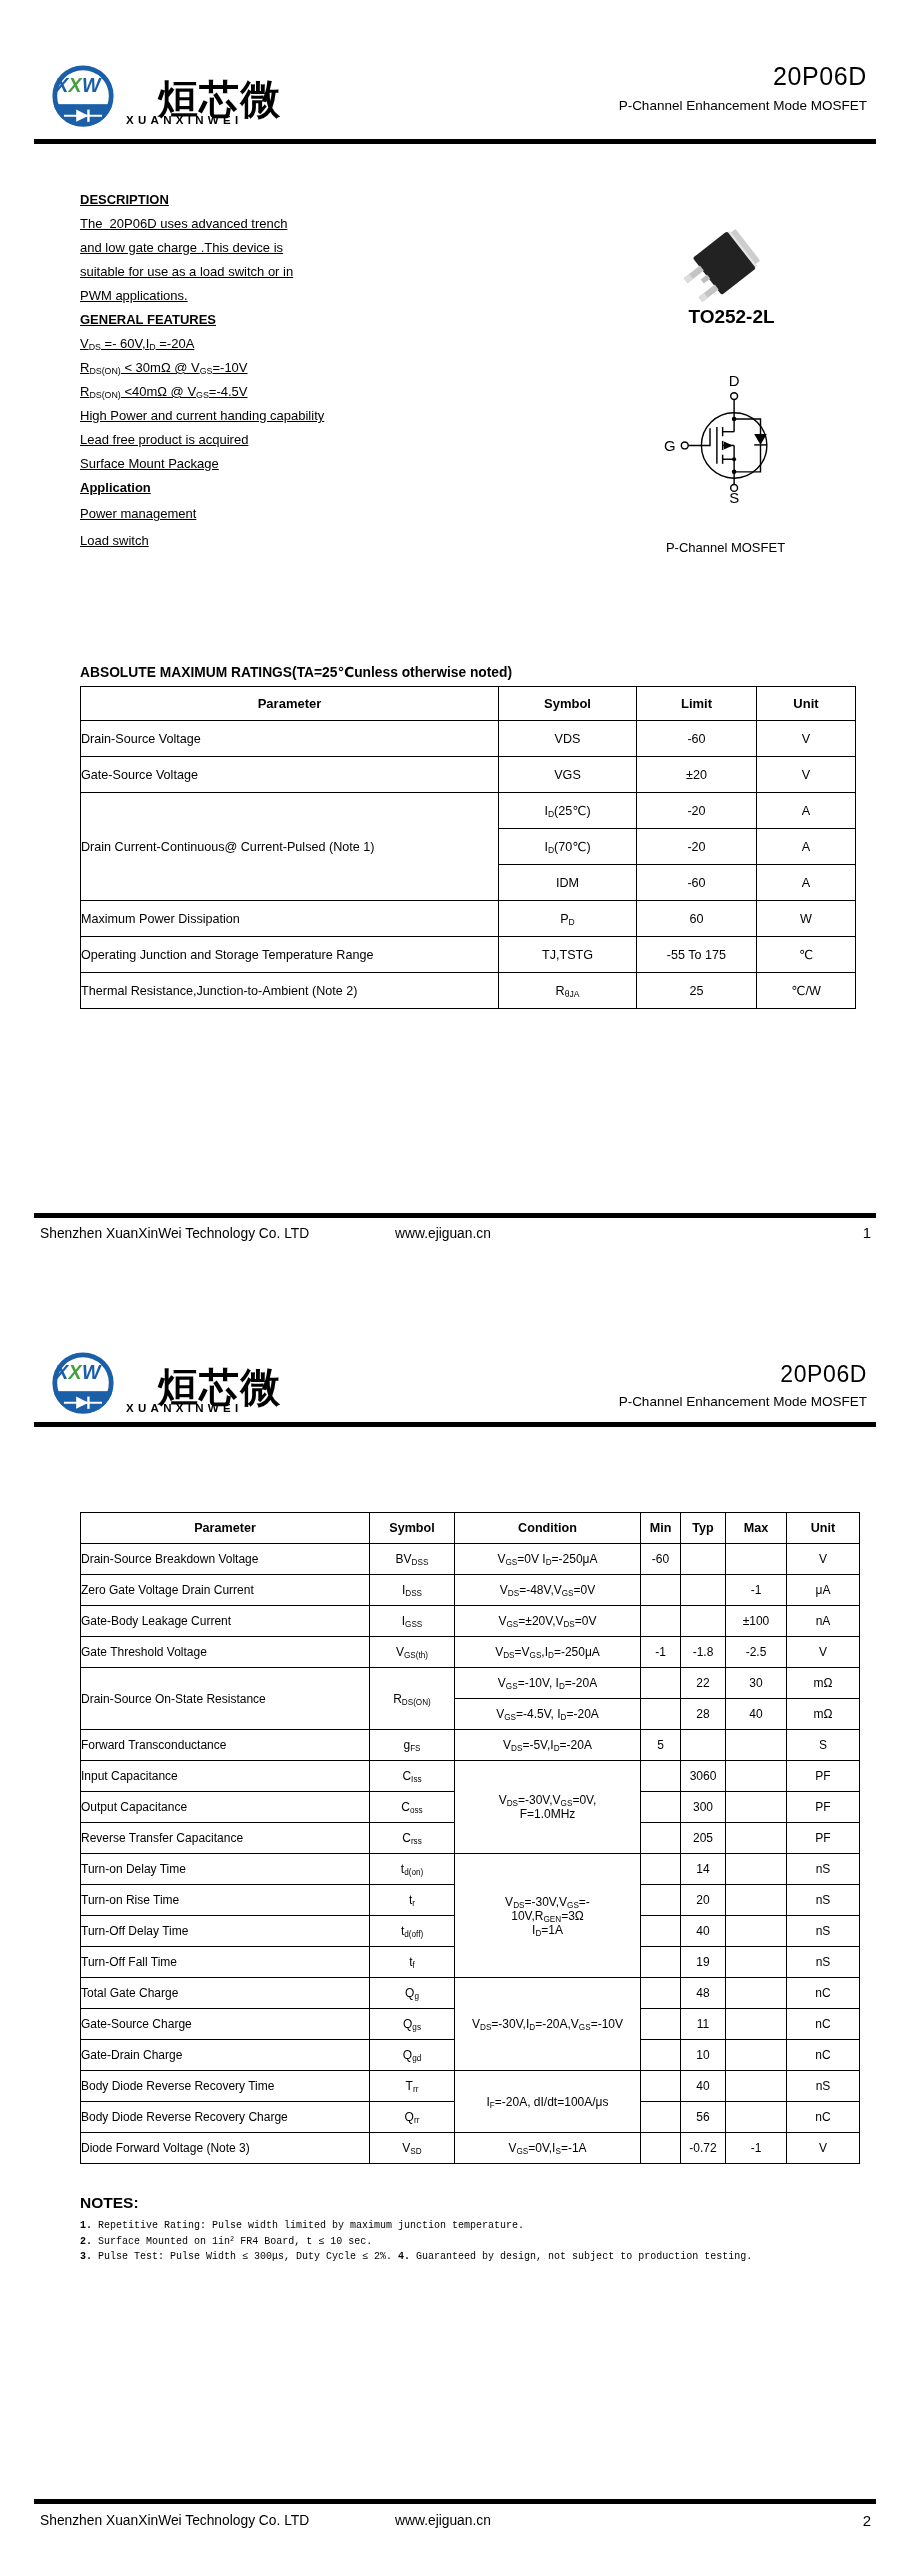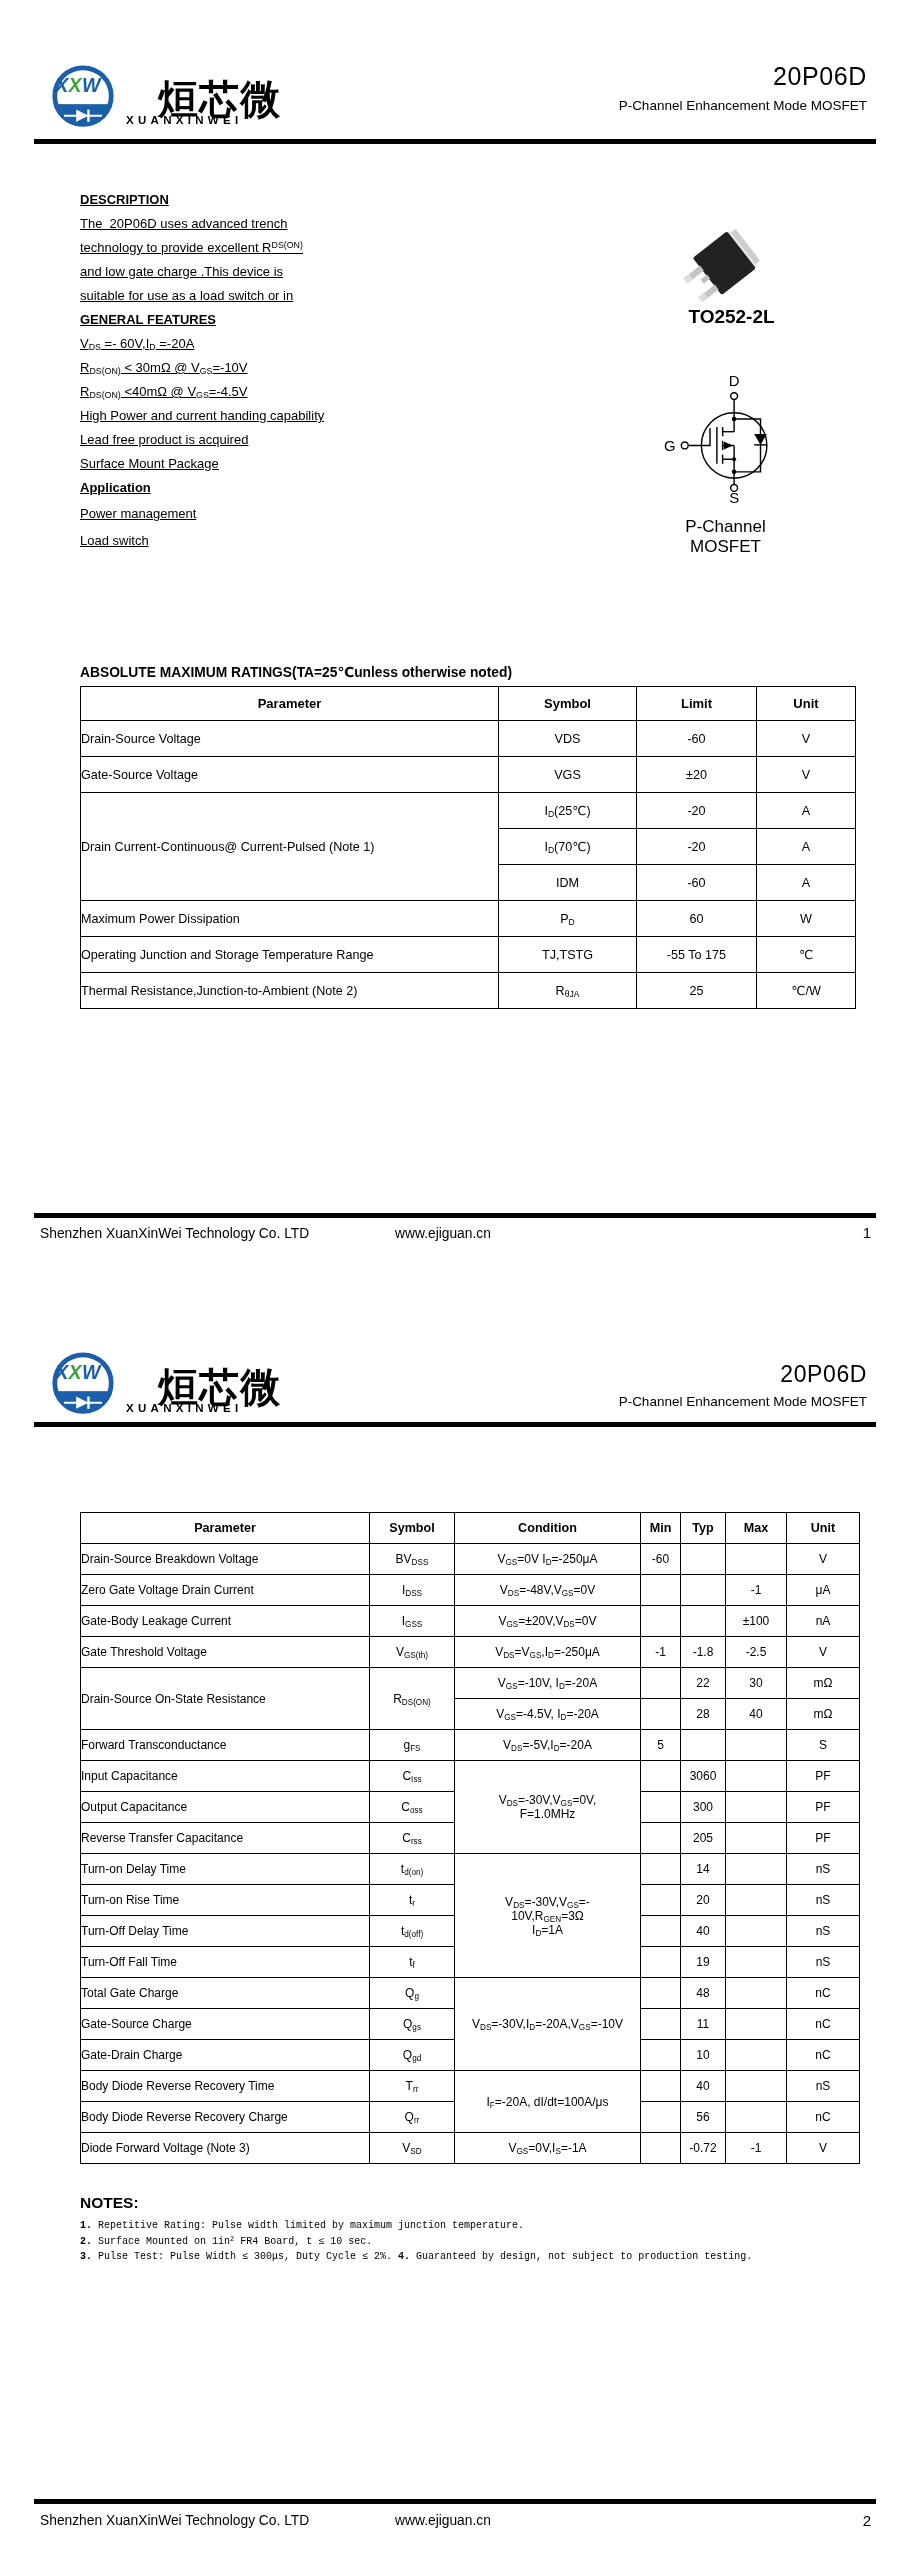--- a/index.html
+++ b/index.html
@@ -16,21 +16,21 @@
   .mono-x{position:absolute;font-style:italic;font-weight:700;font-size:19.5px;line-height:1;}
   
   .col{width:448px;text-decoration:underline;}
   .ln{font-size:13px;line-height:24px;white-space:pre;}
   .sec-h{font-size:13px;font-weight:700;line-height:24px;white-space:pre;}
   .ln.app{line-height:27px;}
   sub{font-size:68%;vertical-align:-0.28em;line-height:0;}
   sup{font-size:68%;vertical-align:0.5em;line-height:0;}
   
   .pkg-label{width:155px;text-align:center;font-size:19px;font-weight:700;}
-  .sym-cap{width:155px;text-align:center;font-size:17px;}
+  .sym-cap{width:155px;text-align:center;font-size:13px;margin-top:23px;}
   
   table{border-collapse:collapse;table-layout:fixed;background:#fff;}
   .t1,.t2{border:1.7px solid #000;}
   .t1 th,.t1 td,.t2 th,.t2 td{border:1.1px solid #000;text-align:center;vertical-align:middle;
         padding:0;overflow:hidden;}
   .t1{width:774px;font-size:12.6px;}
   .t1 thead th{height:33px;font-size:13px;font-weight:700;}
   .t1 tbody td{height:35px;}
   .t2{width:780px;font-size:12px;}
   .t2 thead th{height:30px;font-size:12.6px;font-weight:700;}
@@ -70,23 +70,23 @@
   <div class="abs brand-en" style="left:126px;top:115px;">XUANXINWEI</div>
   <div class="abs titleblock" style="left:516px;top:64px;">
     <div class="partnum">20P06D</div>
     <div class="subtitle" style="margin-top:10.3px;">P-Channel Enhancement Mode MOSFET</div>
   </div>
   <div class="rule" style="left:34px;top:139px;width:842px;height:5.2px;"></div>
 
   <div class="abs col" style="left:80px;top:188px;">
     <div class="sec-h">DESCRIPTION</div>
     <div class="ln"><span>The  20P06D uses advanced trench</span></div>
-    <div class="ln"><span>technology to provide excellent R</span><sup>DS(ON)</sup></div>
     <div class="ln"><span>and low gate charge .This device is</span></div>
     <div class="ln"><span>suitable for use as a load switch or in</span></div>
+    <div class="ln"><span>PWM applications.</span></div>
     <div class="sec-h">GENERAL FEATURES</div>
     <div class="ln"><span>V</span><sub>DS</sub><span> =- 60V,I</span><sub>D</sub><span> =-20A</span></div>
     <div class="ln"><span>R</span><sub>DS(ON)</sub><span> &lt; 30mΩ @ V</span><sub>GS</sub><span>=-10V</span></div>
     <div class="ln"><span>R</span><sub>DS(ON)</sub><span> &lt;40mΩ @ V</span><sub>GS</sub><span>=-4.5V</span></div>
     <div class="ln"><span>High Power and current handing capability</span></div>
     <div class="ln"><span>Lead free product is acquired</span></div>
     <div class="ln"><span>Surface Mount Package</span></div>
     <div class="sec-h">Application</div>
     <div class="ln app">Power management</div>
     <div class="ln app">Load switch</div>

